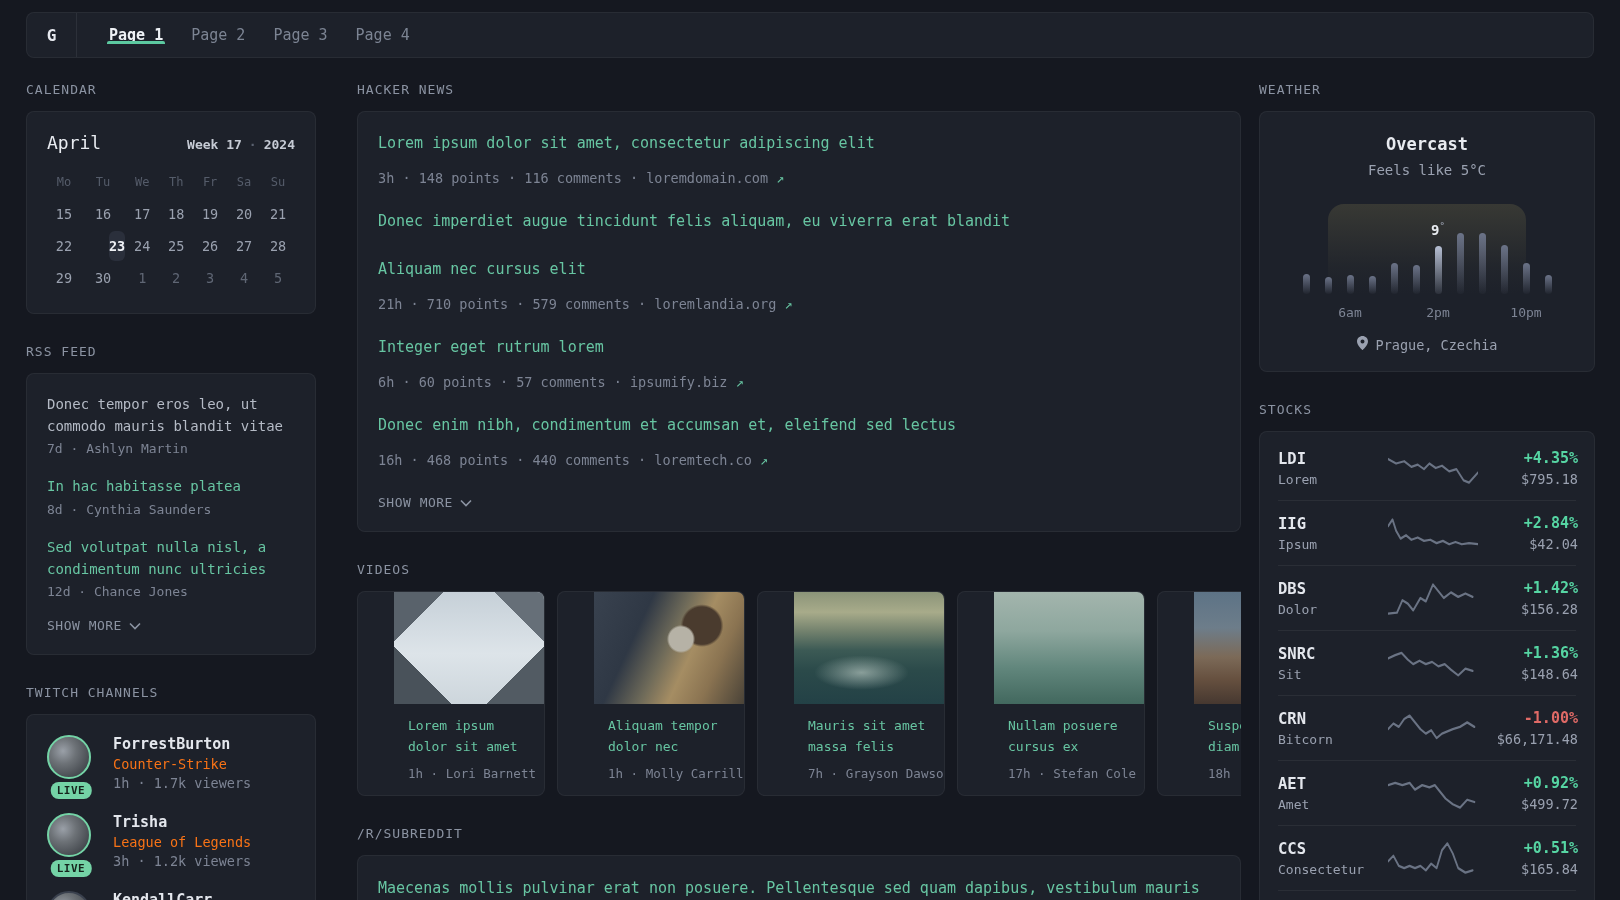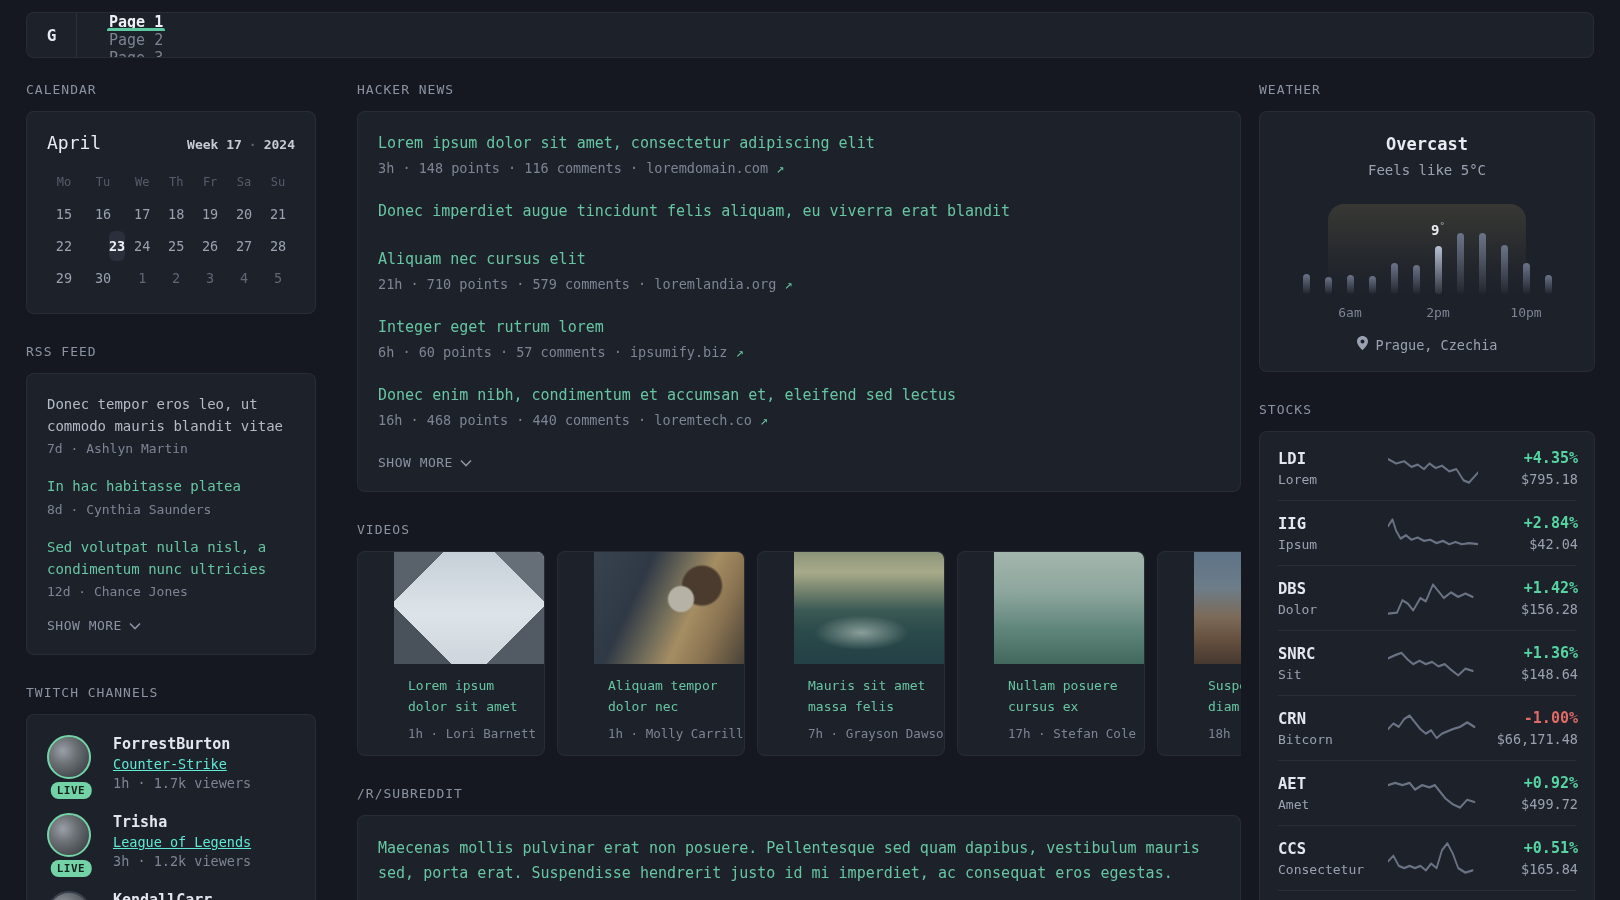--- a/index.html
+++ b/index.html
@@ -16,21 +16,21 @@
   .nav {
     display:flex; align-items:stretch; height:46px;
     background:#1d212a; border:1px solid rgba(255,255,255,0.05);
     border-radius:8px; overflow:hidden;
   }
   .logo {
     width:50px; display:flex; align-items:center; justify-content:center;
     font-weight:bold; font-size:16px; color:#e6e9ef;
     border-right:1px solid rgba(255,255,255,0.07);
   }
-  .tabs { display:flex; align-items:center; padding-left:18px;flex-direction:column; }
+  .tabs { display:flex; align-items:center; padding-left:18px; }
   .tab {
     position:relative; display:flex; align-items:center;
     padding:0 14px; font-size:15px; color:#7c8493; cursor:pointer;
   }
   .tab.active { color:#eef1f5; font-weight:bold; }
   .tab.active::after {
     content:""; position:absolute; left:12px; right:12px; bottom:0;
     height:3px; background:#5cc9a0; border-radius:2px 2px 0 0;
   }
 
@@ -66,21 +66,21 @@
   }
 
   
   .feed-item { margin-bottom:20px; }
   .feed-item:last-of-type { margin-bottom:16px; }
   .feed-title { font-size:14px; line-height:1.55; color:#67c5a2; cursor:pointer; }
   .feed-title.visited { color:#b5bbc6; }
   .feed-meta { font-size:13px; color:#7d8494; margin-top:4px; }
   .hn .feed-title { font-size:15px; }
   .hn .feed-item { margin-bottom:24px; }
-  .hn .feed-meta { font-size:13.5px; margin-top:5px; }
+  .hn .feed-meta { font-size:13.5px; margin-top:15px; }
   .ext-arrow { color:#67c5a2; }
   .show-more {
     display:inline-flex; align-items:center; gap:7px;
     font-size:13px; letter-spacing:0.5px; color:#8b93a2; cursor:pointer; margin-top:2px;
   }
   .chev { display:inline-flex; }
   .chev svg { stroke:#8b93a2; }
 
   
   .tw-row { display:flex; gap:18px; margin-bottom:22px; }
@@ -90,21 +90,21 @@
     border:2px solid #3a414e;
     background:radial-gradient(circle at 35% 35%, #9aa0a8 0%, #6d7277 35%, #2e3238 100%);
   }
   .tw-row.live .tw-avatar { border-color:#74d3a6; }
   .tw-live-badge {
     position:absolute; left:50%; transform:translateX(-50%); bottom:-8px;
     background:#74d3a6; color:#15231c; font-size:11px; font-weight:bold;
     padding:2px 6px; border-radius:8px; letter-spacing:0.5px;
   }
   .tw-name { font-size:15px; font-weight:bold; color:#e4e7ed; }
-  .tw-game { font-size:13.5px; color:#5eead4; margin-top:3px;text-decoration:underline; }
+  .tw-game { font-size:13.5px; color:#f97316; margin-top:3px; }
   .tw-meta { font-size:13.5px; color:#7d8494; margin-top:3px; }
 
   
   .video-row { display:flex; gap:12px; overflow:hidden; }
   .video-card {
     width:188px; flex:none; background:#1d212a;
     border:1px solid rgba(255,255,255,0.05); border-radius:8px; overflow:hidden;
     cursor:pointer;
     padding-left:36px;
   }

